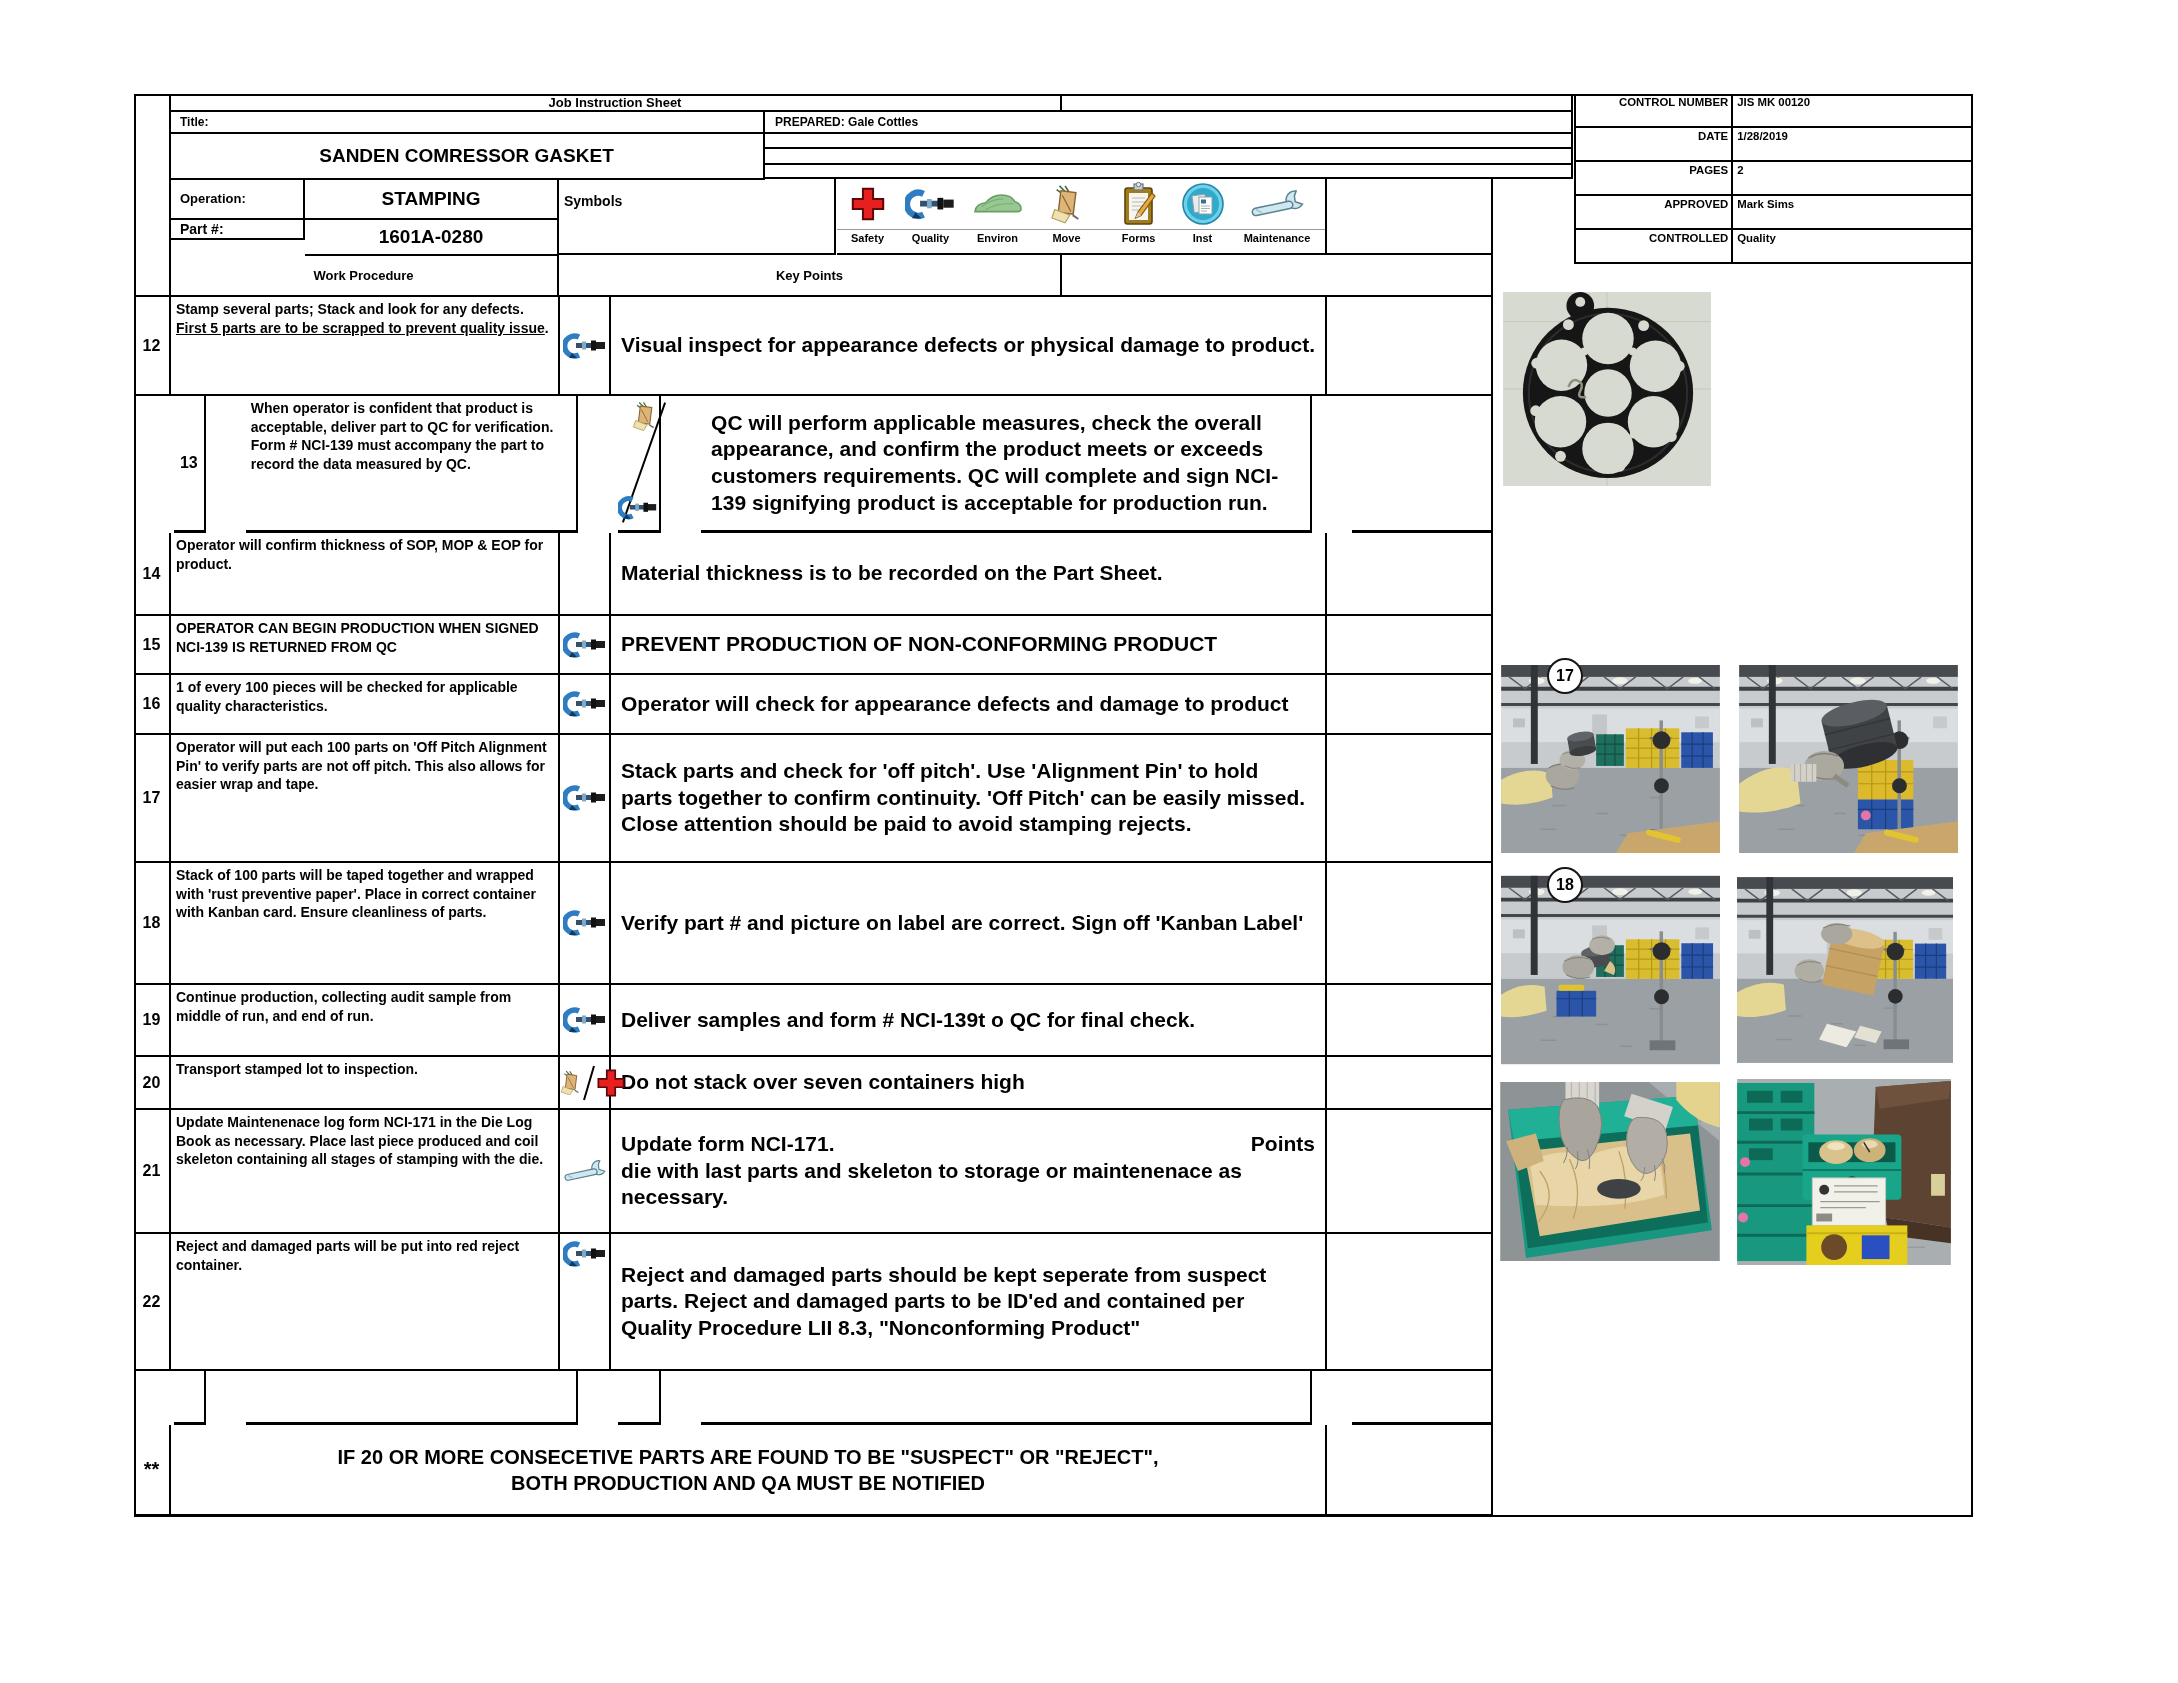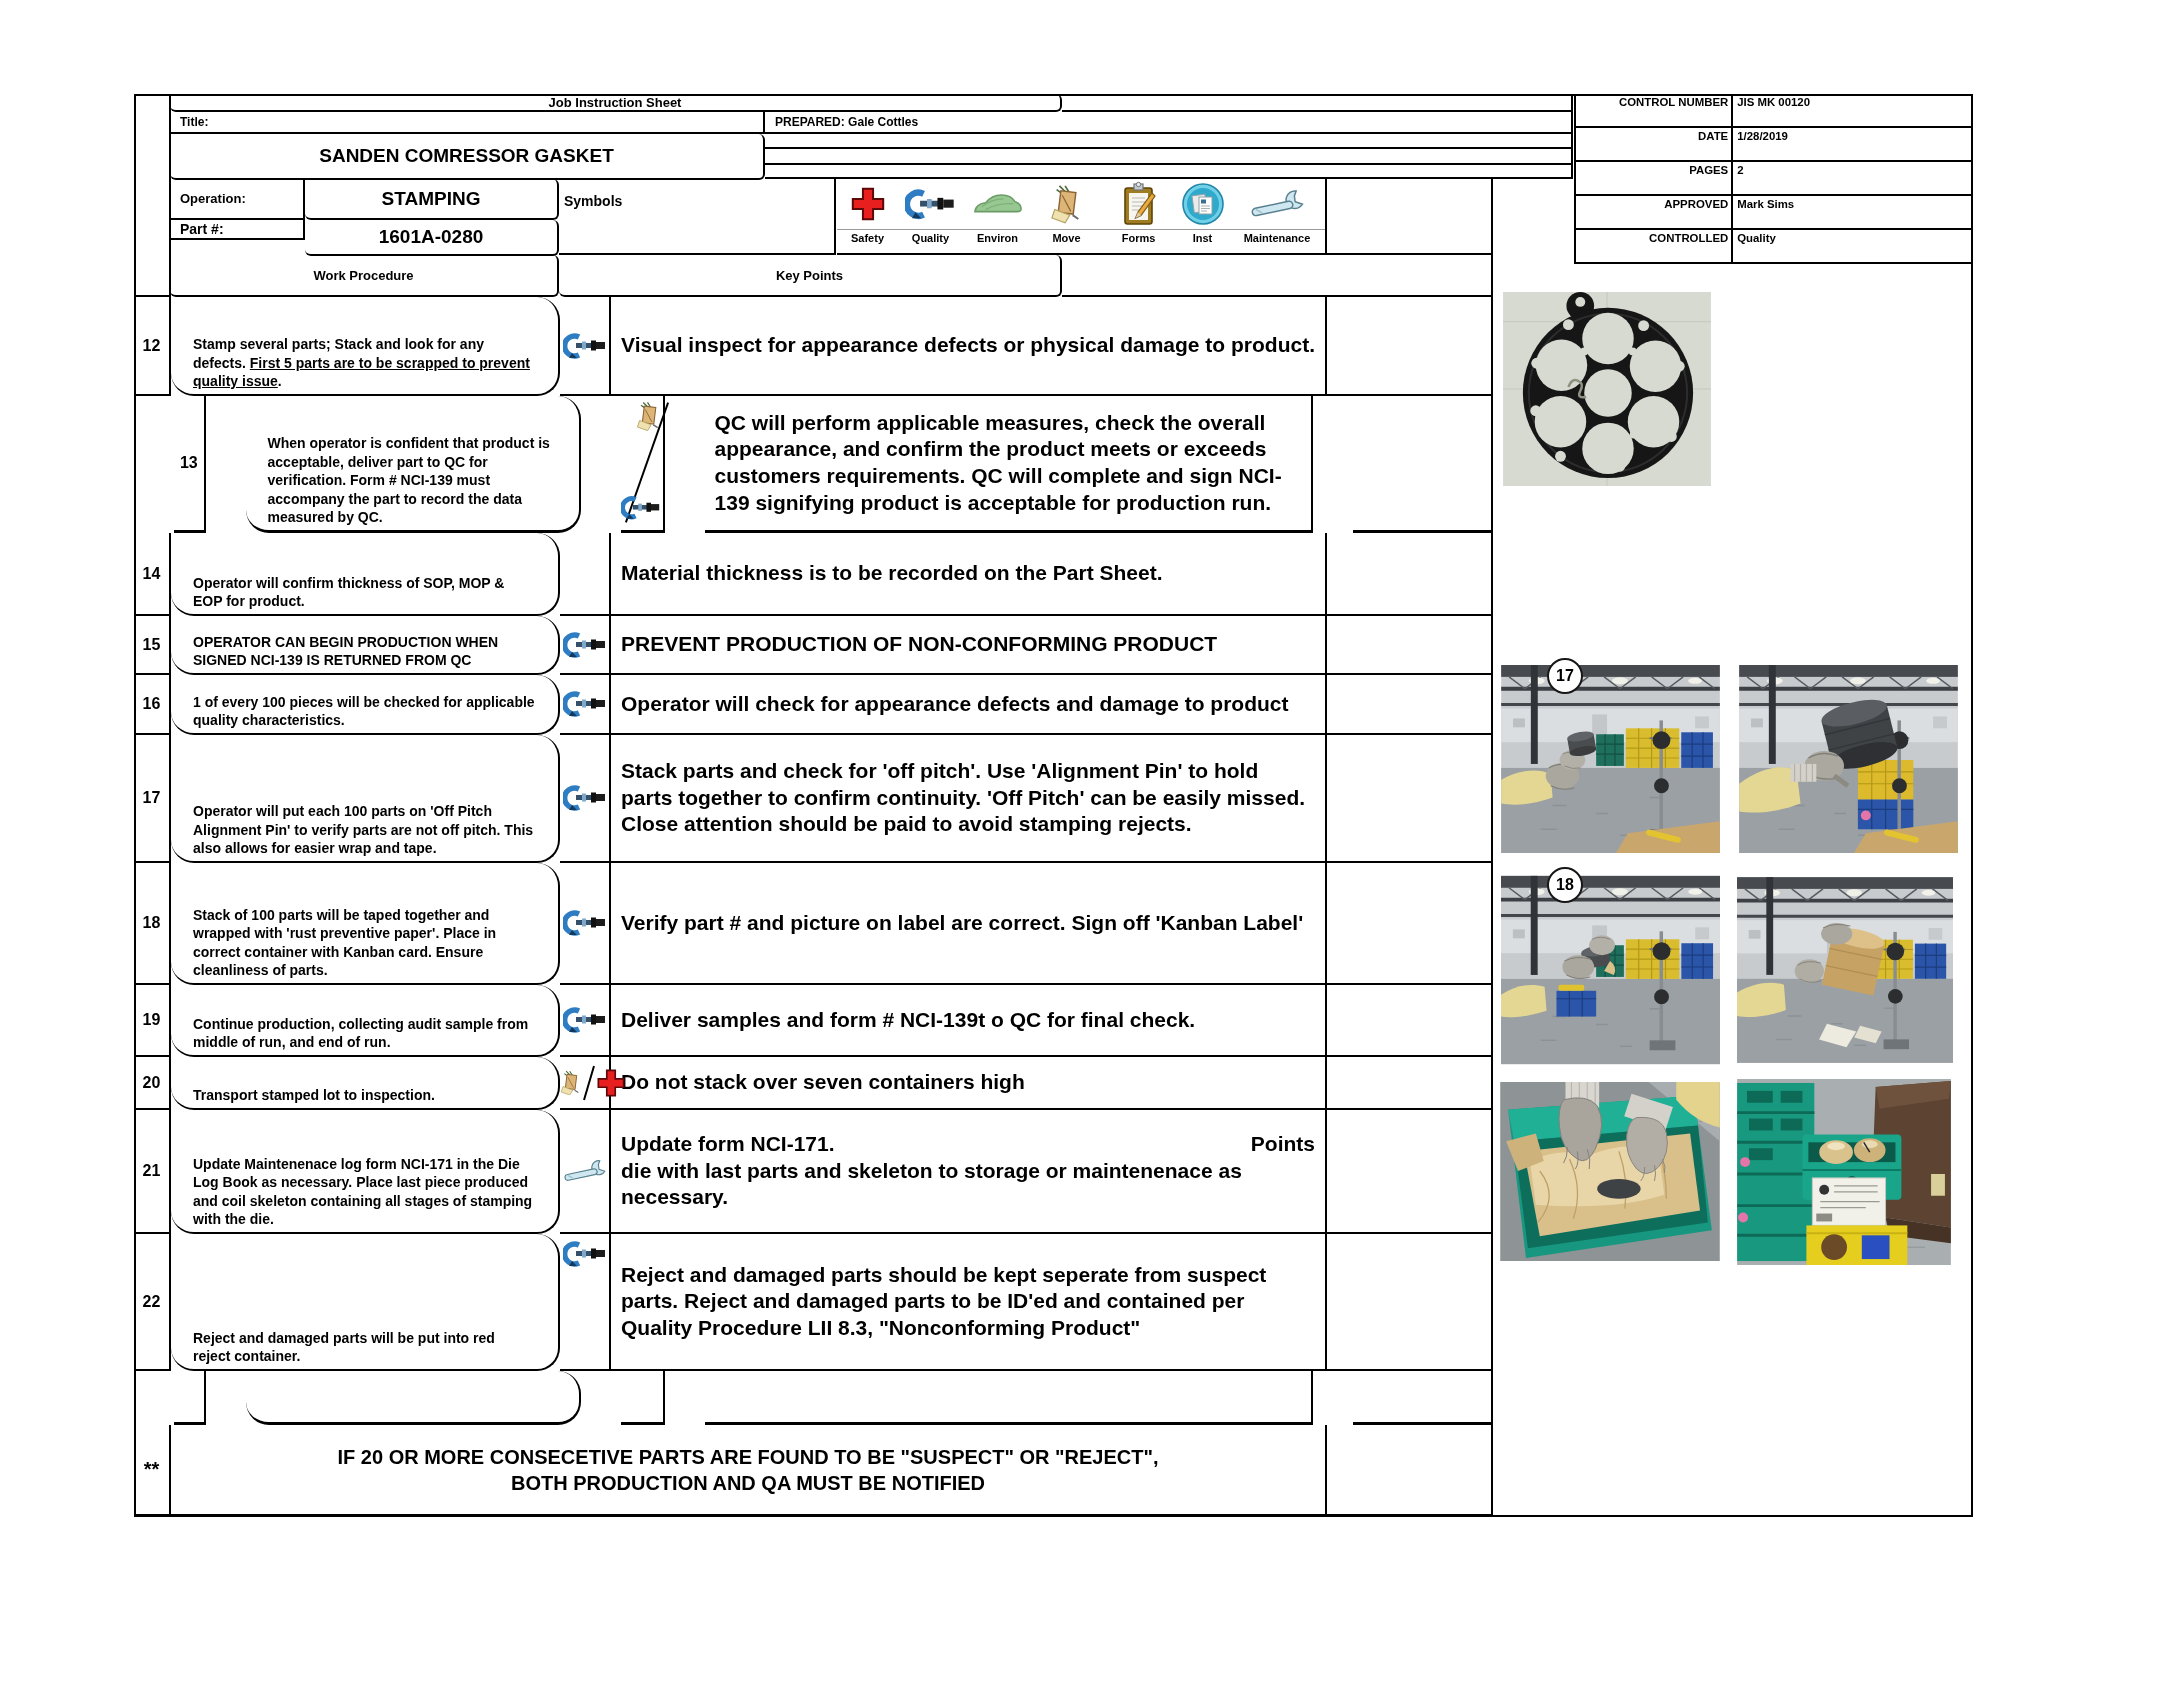--- a/index.html
+++ b/index.html
@@ -1,21 +1,21 @@
 <!DOCTYPE html>
 <html><head>
 <meta charset="utf-8">
 <style>
   html,body{margin:0;padding:0;background:#fff;}
   .page{position:relative;width:2178px;height:1683px;background:#ffffff;
         font-family:"Liberation Sans",sans-serif;color:#000;overflow:hidden;}
   .line{position:absolute;background:#000;}
   .cell{position:absolute;box-sizing:border-box;border-right:2px solid #000;border-bottom:2px solid #000;
         font-weight:bold;overflow:hidden;}
-  .c-center{display:flex;align-items:center;justify-content:center;text-align:center;border-radius:6px;}
+  .c-center{display:flex;align-items:center;justify-content:center;text-align:center;}
   .c-left{display:flex;align-items:center;padding-left:10px;}
   
   #control-block{position:absolute;left:1574px;top:94px;width:399px;border-left:2px solid #000;box-sizing:border-box;}
   .ctl-row{display:flex;height:34px;box-sizing:border-box;}
   .ctl-label{width:158px;box-sizing:border-box;border-right:2px solid #000;border-bottom:2px solid #000;
              font-size:11.4px;font-weight:bold;text-align:right;padding:2px 3px 0 0;}
   .ctl-value{width:241px;box-sizing:border-box;border-right:2px solid #000;border-bottom:2px solid #000;
              font-size:11.4px;font-weight:bold;padding:2px 0 0 4px;}
   
   #symbols-band{position:absolute;left:837px;top:179px;width:490px;height:76px;box-sizing:border-box;
@@ -23,22 +23,22 @@
                 display:grid;grid-template-columns:61px 65px 69px 69px 75px 53px 96px;grid-template-rows:50px 24px;}
   .leg-icon{display:flex;align-items:center;justify-content:center;}
   .leg-label{display:flex;align-items:flex-start;justify-content:center;font-size:11px;font-weight:bold;
              border-top:1.5px solid #9a9a9a;padding-top:2px;}
   
   #body-rows{position:absolute;left:134px;top:297px;width:1359px;}
   .row{display:flex;}
   .row>div{box-sizing:border-box;border-right:2px solid #000;border-bottom:2px solid #000;}
   .row.b-thick>div{border-bottom-width:3px;margin-left:40px;}
   .c-num{width:37px;display:flex;align-items:center;justify-content:center;font-size:16px;font-weight:bold;}
-  .c-wp {width:389px;font-size:14px;font-weight:bold;line-height:1.33;padding:3px 22px;
-         display:flex;align-items:flex-end;border-radius:23px;}
+  .c-wp {width:389px;font-size:14px;font-weight:bold;line-height:1.33;padding:3px 5px;
+         display:flex;align-items:flex-start;}
   .c-sym{width:51px;position:relative;display:flex;align-items:center;justify-content:center;overflow:visible;}
   .c-kp {width:716px;font-size:21px;font-weight:bold;line-height:1.27;padding:2px 10px;
          display:flex;flex-direction:column;justify-content:center;}
   .c-gap{width:166px;}
   .kp-split{display:flex;justify-content:space-between;width:100%;}
   .u{text-decoration:underline;}
   .sym-top{align-items:flex-start;padding-top:6px;}
   .sym-diag-wrap{position:relative;width:100%;height:100%;}
   .sym-diag-wrap svg.slash{position:absolute;left:0;top:0;}
   .sym-rowslash{display:flex;align-items:center;gap:1px;overflow:visible;margin-right:-16px;}

